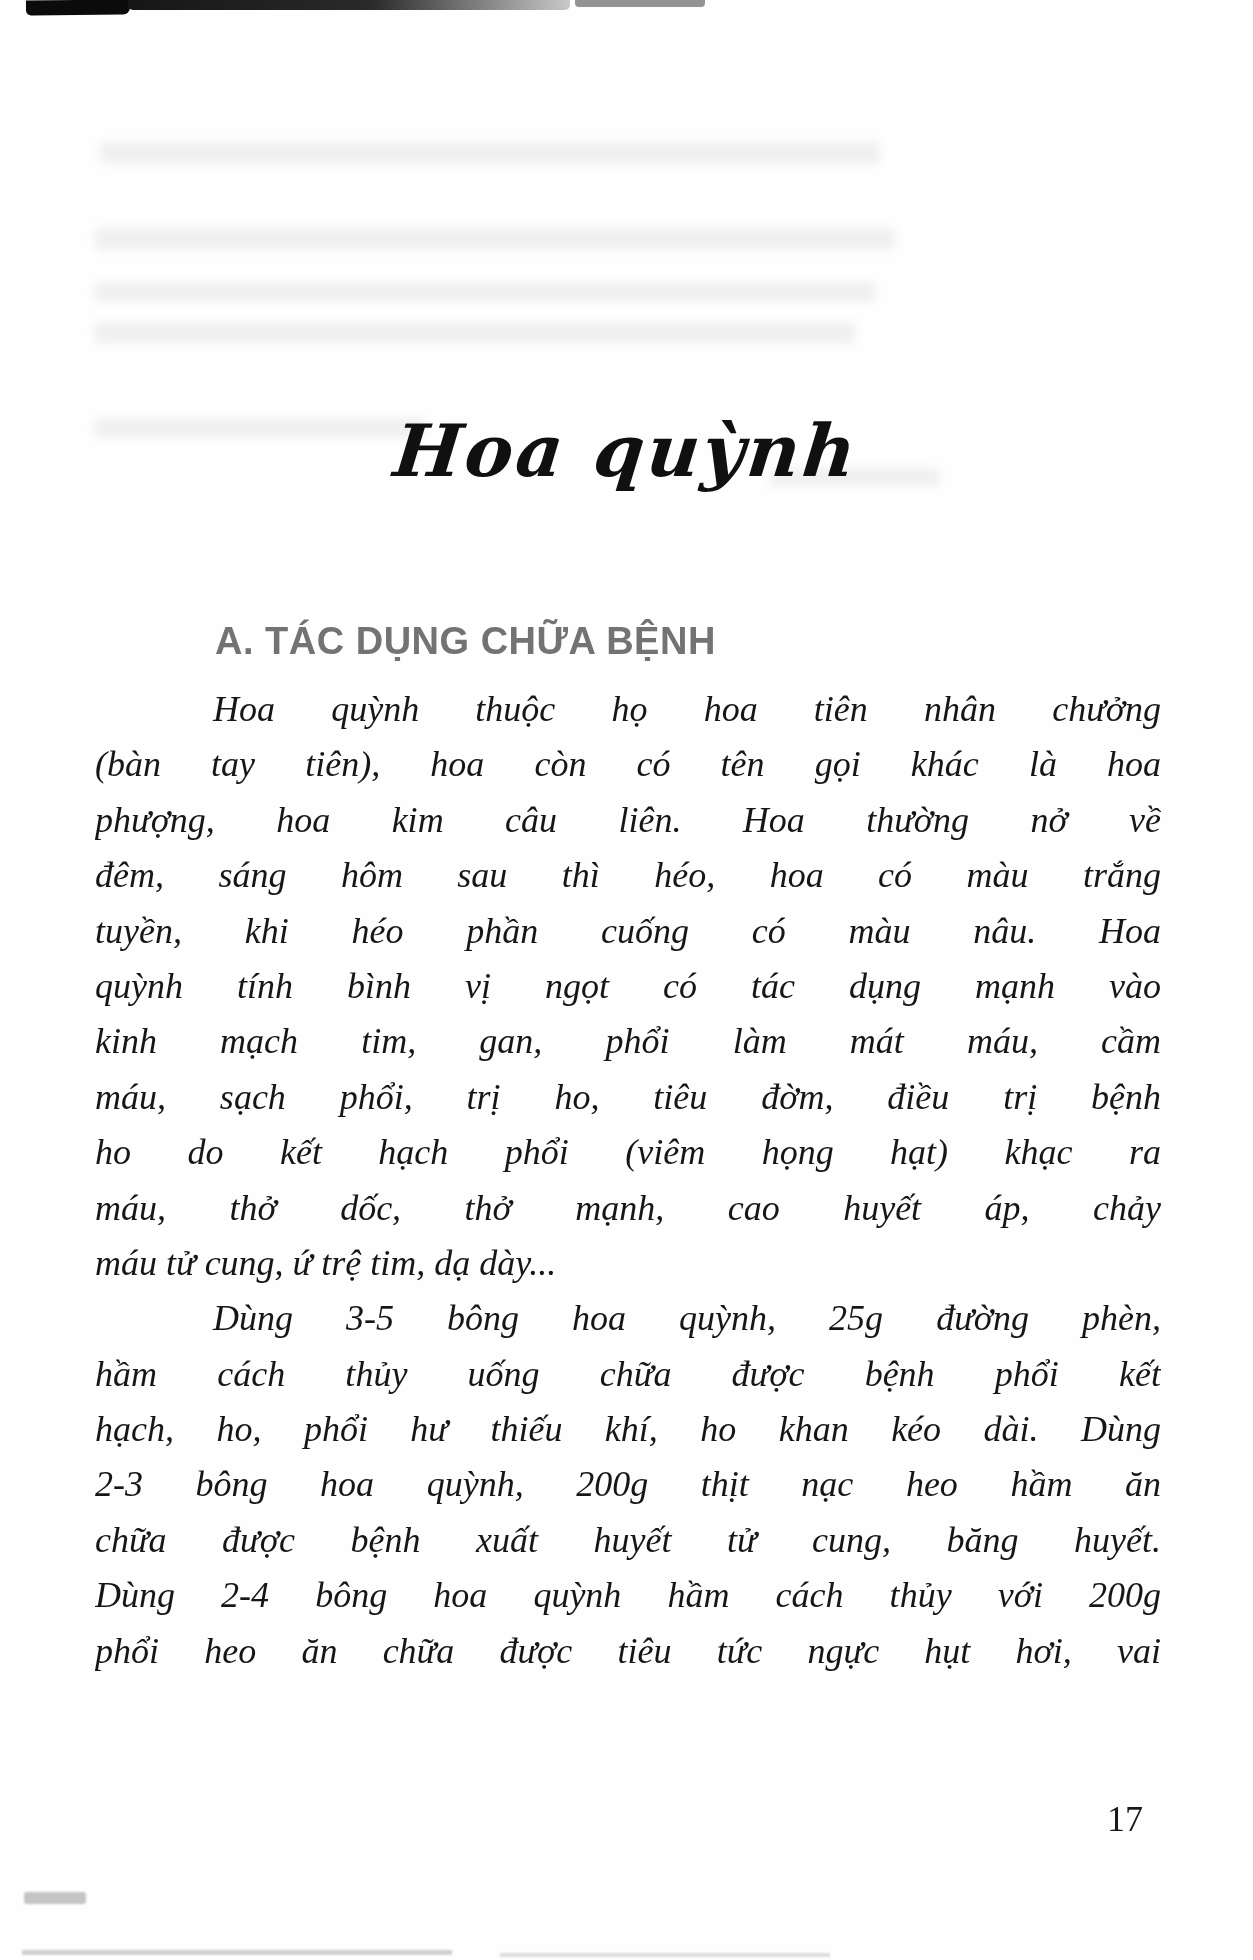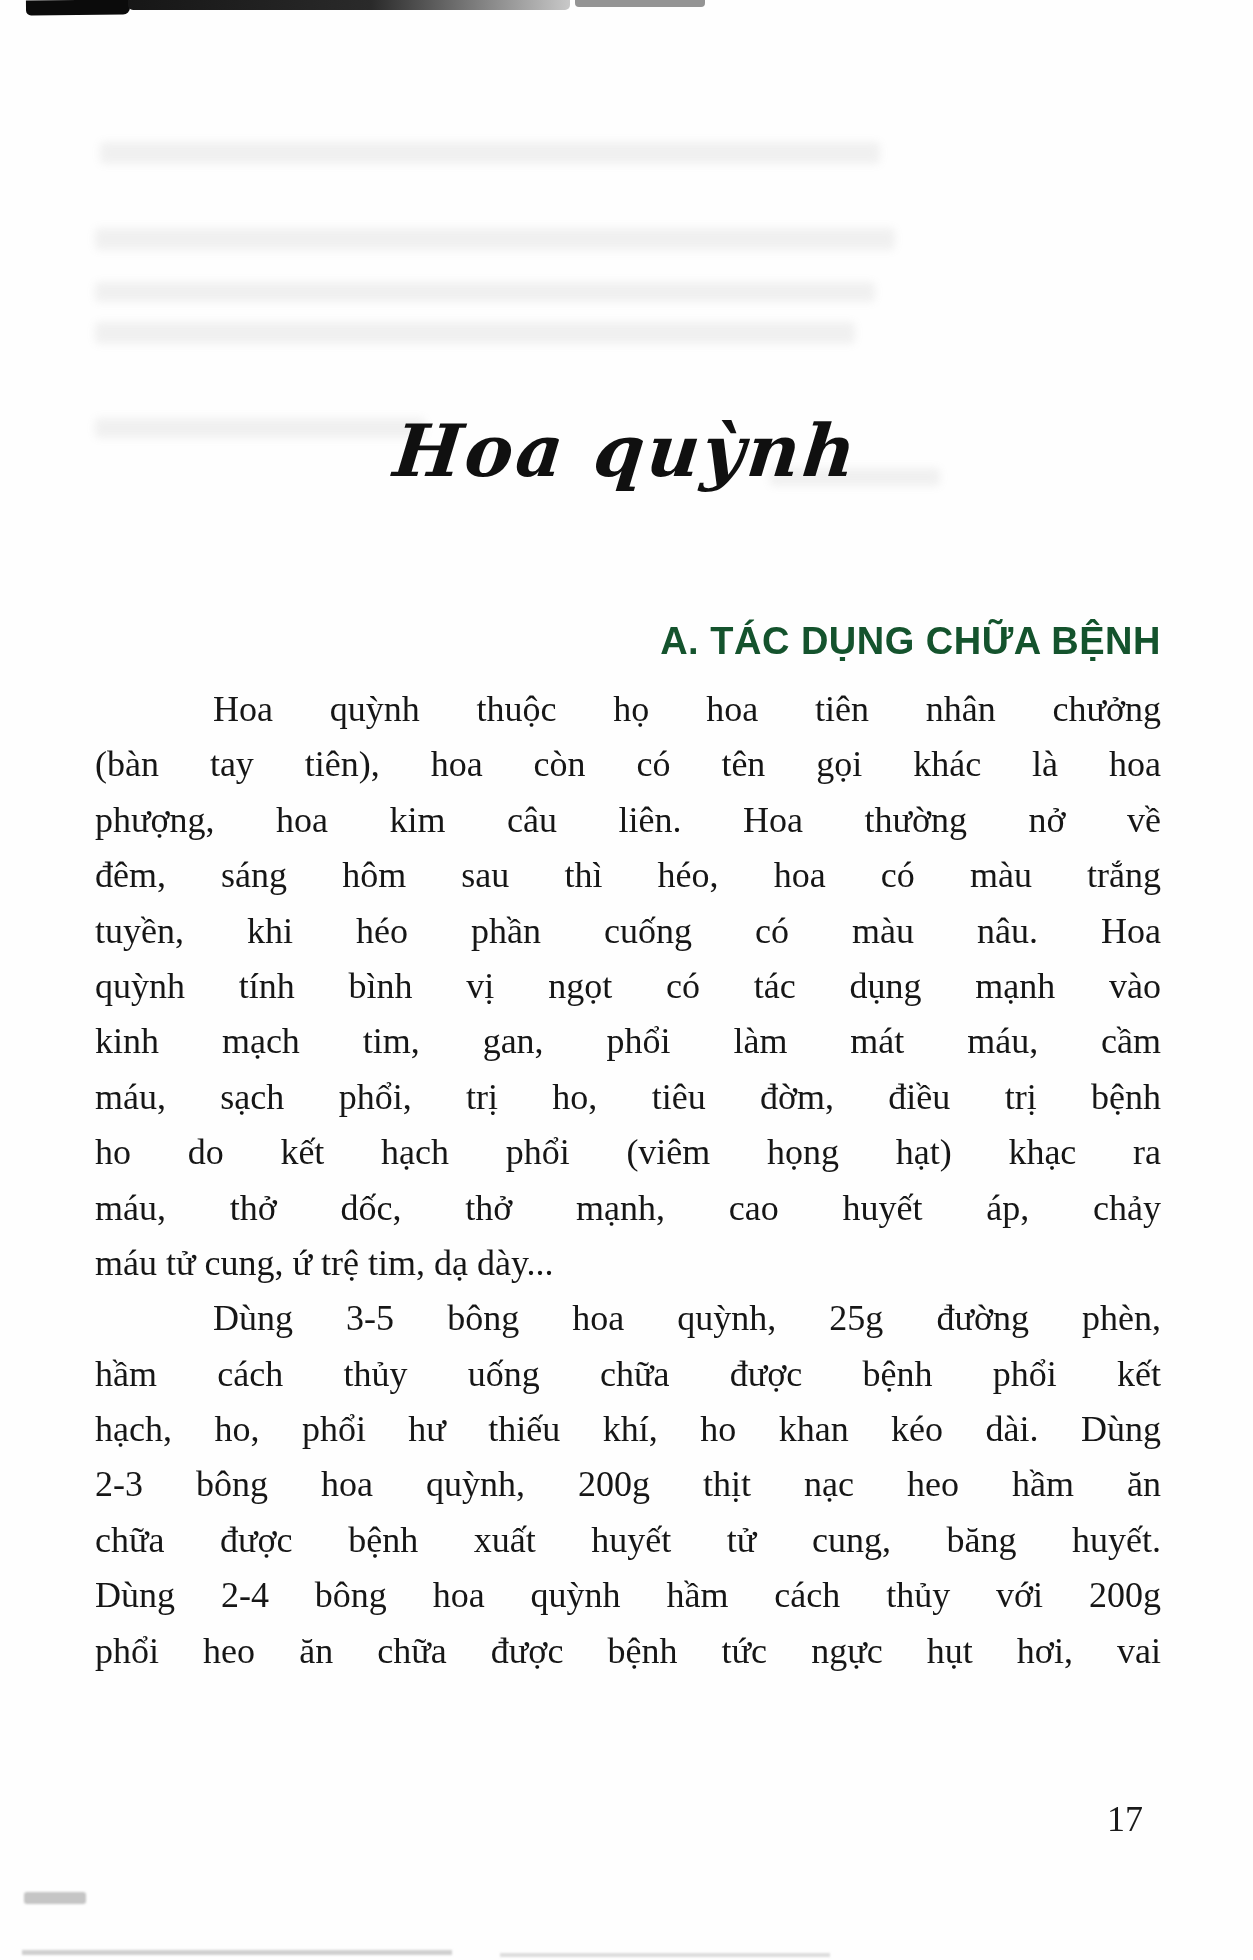--- a/index.html
+++ b/index.html
@@ -86,35 +86,35 @@
     top: 618px;
     width: 1066px;
   }
   .section-heading {
     margin: 0 0 0 120px;
     font-family: "Liberation Sans", sans-serif;
     font-weight: 700;
     font-size: 38px;
     letter-spacing: 0.5px;
     line-height: 46px;
-    color: #14532d;
-    text-align: right;
+    color: #737373;
   }
   .sub-heading {
     margin: 26px 0 0 120px;
     font-family: "Liberation Serif", serif;
     font-weight: 700;
     font-size: 38px;
     line-height: 46px;
     color: #111111;
   }
   .body-text {
     margin-top: 18px;
     font-size: 36px;
     line-height: 55.4px;
+    font-style: italic;
   }
   .paragraph { margin: 0; }
   .line {
     height: 55.4px;
     white-space: nowrap;
     text-align: justify;
     text-align-last: justify;
     overflow: hidden;
   }
   .line.no-justify { text-align-last: left; }
@@ -166,21 +166,21 @@
           <div class="line">máu, thở dốc, thở mạnh, cao huyết áp, chảy</div>
           <div class="line no-justify">máu tử cung, ứ trệ tim, dạ dày...</div>
         </div>
         <div class="paragraph">
           <div class="line indent">Dùng 3-5 bông hoa quỳnh, 25g đường phèn,</div>
           <div class="line">hầm cách thủy uống chữa được bệnh phổi kết</div>
           <div class="line">hạch, ho, phổi hư thiếu khí, ho khan kéo dài. Dùng</div>
           <div class="line">2-3 bông hoa quỳnh, 200g thịt nạc heo hầm ăn</div>
           <div class="line">chữa được bệnh xuất huyết tử cung, băng huyết.</div>
           <div class="line">Dùng 2-4 bông hoa quỳnh hầm cách thủy với 200g</div>
-          <div class="line">phổi heo ăn chữa được bệnh tức ngực hụt hơi, vai</div>
+          <div class="line">phổi heo ăn chữa được tiêu tức ngực hụt hơi, vai</div>
         </div>
       </div>
   </div>
 
   <div class="page-number">17</div>
 
   <div class="artifact a-bottom-mark"></div>
   <div class="artifact a-bottom-line1"></div>
   <div class="artifact a-bottom-line2"></div>
 

